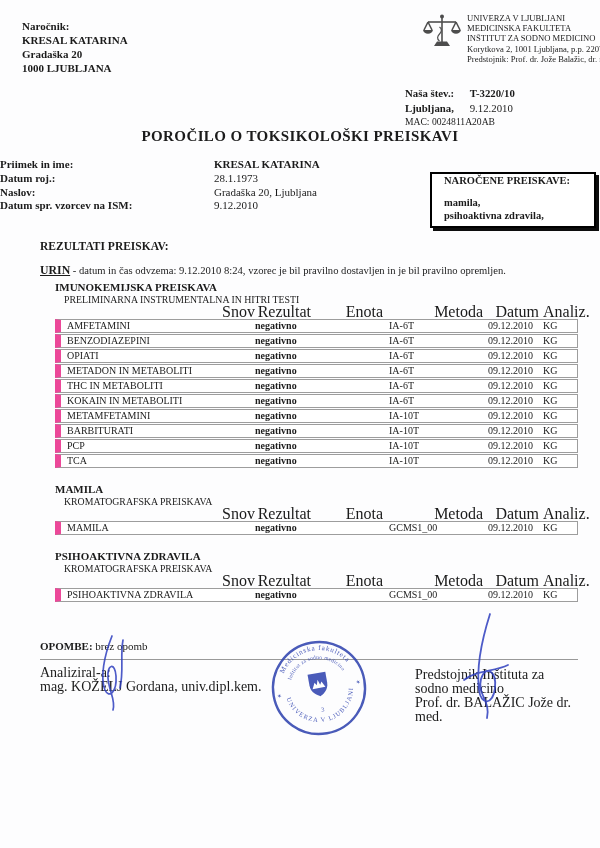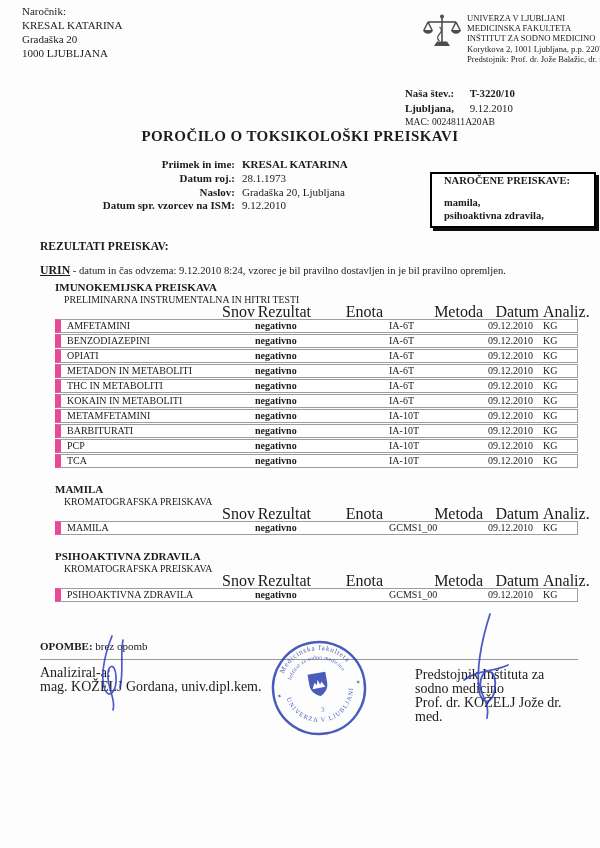--- a/index.html
+++ b/index.html
@@ -3,35 +3,35 @@
 <meta charset="utf-8">
 <style>
   html,body{margin:0;padding:0;background:#e8e8e8;}
   .page{
     position:relative;width:600px;height:848px;margin:0 auto;
     background:#fdfdfe;color:#1b1b1b;overflow:hidden;
     font-family:"Liberation Serif","DejaVu Serif",serif;
   }
   .b{font-weight:bold;}
   
-  .client{position:absolute;left:22px;top:4px;font-size:11px;font-weight:normal;line-height:14px;}
+  .client{position:absolute;left:22px;top:19px;font-size:11px;font-weight:bold;line-height:14px;}
   .inst-logo{position:absolute;left:421px;top:13px;width:42px;height:40px;}
   .inst-text{position:absolute;left:467px;top:13px;width:133px;font-size:8.6px;line-height:10.2px;}
   .inst-text div{white-space:nowrap;overflow:hidden;}
   
   .refblock{position:absolute;left:405px;top:86px;font-size:10.8px;line-height:14.5px;}
   .refrow span.lab{display:inline-block;min-width:62px;}
   .refblock .mac{font-size:9.6px;}
   
   .title{position:absolute;left:0;top:128px;width:100%;text-align:center;
     font-size:15px;font-weight:bold;letter-spacing:.4px;}
   
   .patient{position:absolute;left:0;top:158px;font-size:11px;line-height:13.8px;}
   .patient .row{display:flex;}
-  .patient .lab{width:207px;text-align:right;font-weight:bold;padding-left:28px;}
+  .patient .lab{width:207px;font-weight:bold;}
   .patient .val{margin-left:7px;}
   
   .ordered{position:absolute;left:430px;top:172px;width:138px;background:#fff;
     border:2px solid #000;box-shadow:3px 3px 0 #0d0d0d;padding:1px 12px 4px;font-size:10.5px;font-weight:bold;}
   .ordered .ttl{margin-bottom:10px;}
   .ordered .itm{line-height:13px;}
   
   .results{position:absolute;left:40px;top:240px;width:538px;}
   .rez-head{font-size:11.5px;font-weight:bold;}
   .urin-line{margin-top:11px;font-size:10.6px;}
@@ -332,21 +332,21 @@
     </div>
     <div class="rule"></div>
 
     <div class="sigzone">
       <div class="analyst">
         <div>Analiziral-a:</div>
         <div>mag. KOŽELJ Gordana, univ.dipl.kem.</div>
       </div>
       <div class="director">
         <div>Predstojnik Inštituta za sodno medicino</div>
-        <div>Prof. dr. KOŽELJ Jože dr. med.</div>
+        <div>Prof. dr. BALAŽIC Jože dr. med.</div>
       </div>
 
       <div class="sig sig-left">
         <svg width="52" height="86" viewBox="0 0 52 86">
           <g stroke="#2f3fbf" stroke-width="1.7" fill="none" stroke-linecap="round" opacity="0.85">
             <path d="M22,6 C14,26 10,48 15,60 C19,69 27,62 26,46 C25,32 17,34 18,48 C19,62 26,70 23,80"></path>
             <path d="M33,10 C30,26 34,40 30,58"></path>
           </g>
         </svg>
       </div>

